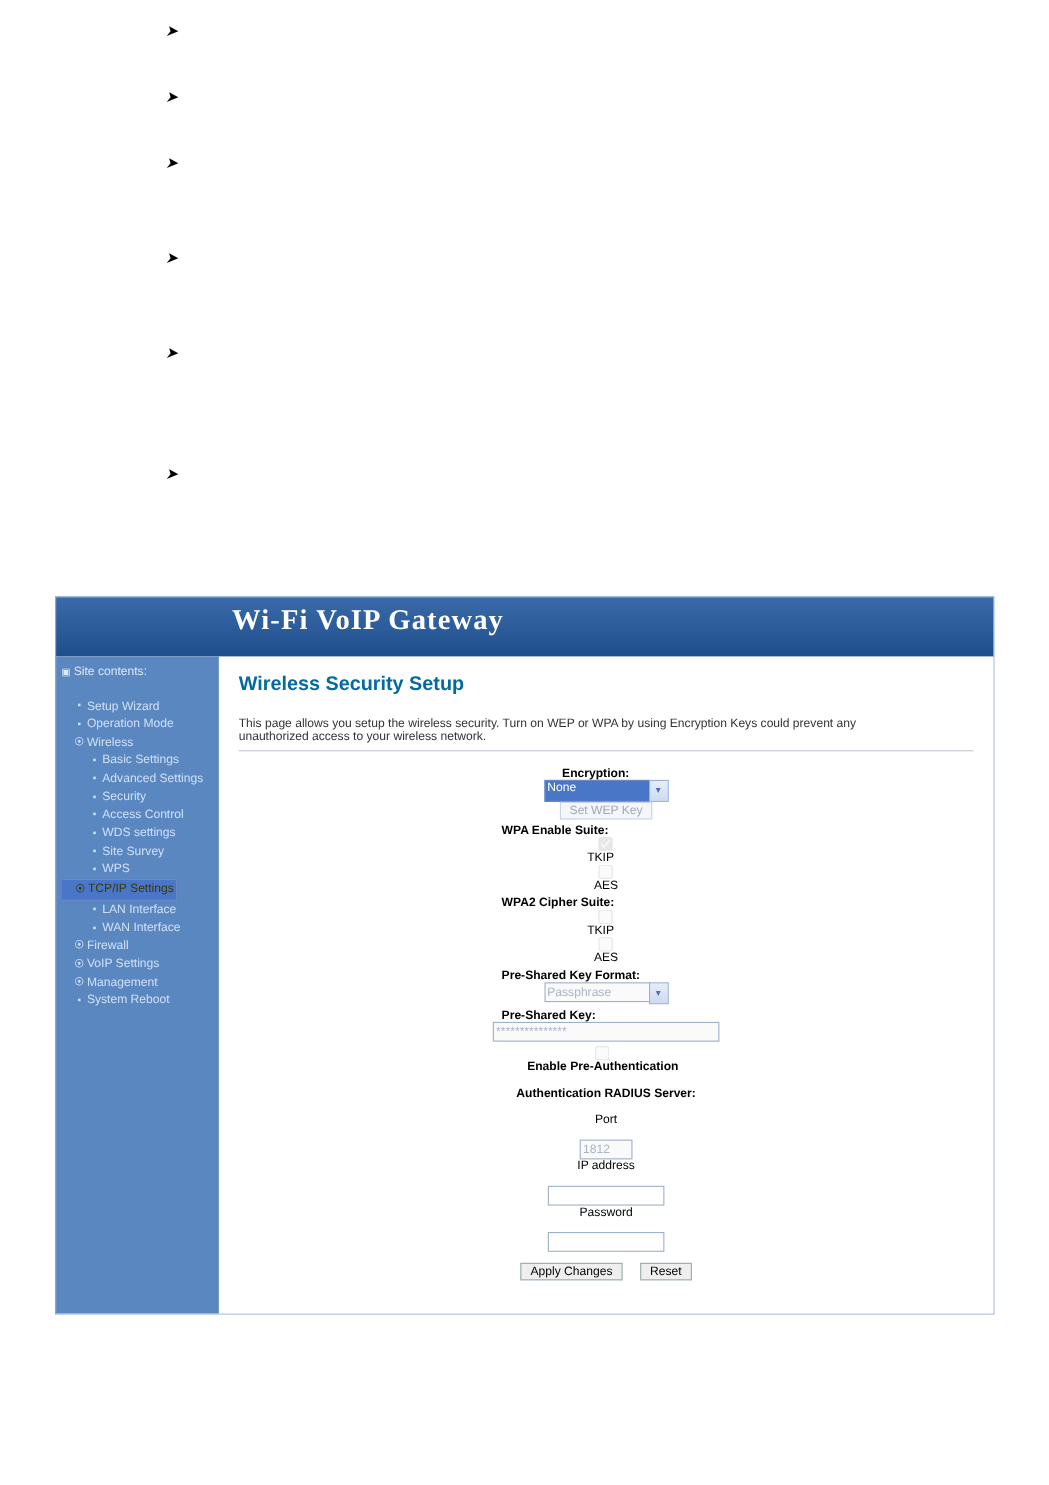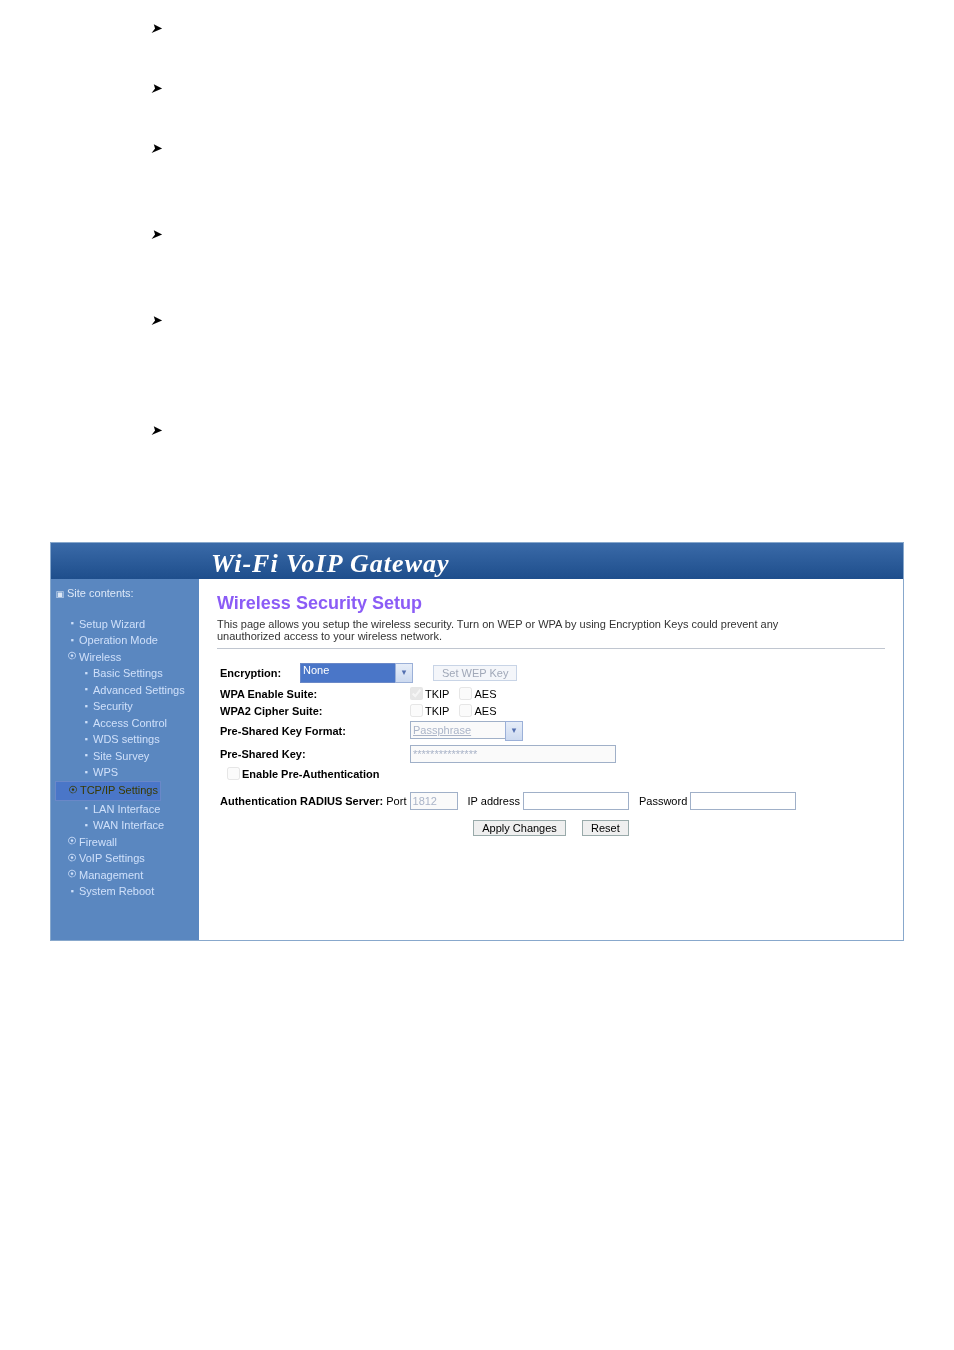--- a/index.html
+++ b/index.html
@@ -1,36 +1,36 @@
 <!DOCTYPE html>
 <html><head>
 <meta charset="utf-8">
 <style>
   html,body{margin:0;padding:0;font-family:Verdana,Arial,sans-serif;font-size:12px;background:#fff;color:#000;}
   .page{width:954px;}
   .arrows{padding:20px 0 60px 150px;}
   .arrow-row{height:60px;display:flex;align-items:flex-start;}
   .chev{font-size:14px;font-style:italic;}
   .router-ui{margin:0 50px 40px 50px;border:1px solid #88a8cc;}
-  .ui-header{background:linear-gradient(#3a6aa8,#1e4e8c);padding:6px 0 0 160px;font-style:italic;}
+  .ui-header{background:linear-gradient(#3a6aa8,#1e4e8c);padding:6px 0 18px 160px;}
   .ui-title{font-family:"Times New Roman",serif;font-size:26px;font-weight:bold;color:#fff;letter-spacing:1px;}
   .ui-body{display:flex;background:#e8eef8;}
   .sidebar{width:140px;background:#5a87c0;padding:6px 4px 40px 4px;font-size:11px;line-height:1.5;}
   .sb-hdr{color:#dde8f7;font-size:11px;margin-bottom:14px;}
   .sb-ico{display:inline-block;width:10px;text-align:center;font-size:9px;margin-right:2px;}
   .sb-item{color:#cfe0fa;white-space:nowrap;display:flex;align-items:center;}
   .sb-item.l2{padding-left:12px;}
   .sb-item.l3{padding-left:26px;}
   .sb-item.sel{color:#3a3a00;}
   .content{flex:1;background:#fff;padding:14px 18px 30px 18px;}
-  .c-title{color:#8b5cf6;font-size:18px;font-weight:bold;margin:0 0 4px 0;}
+  .c-title{color:#0369a1;font-size:18px;font-weight:bold;margin:0 0 20px 0;}
   .c-desc{font-size:11px;color:#333;max-width:620px;}
   .hr{border:0;border-bottom:1px solid #c0c6d0;margin:6px 0 14px 0;}
   .frm{font-size:11px;}
-  .row{display:flex;align-items:center;margin:4px 3px;}
+  .row{display:flex;align-items:center;margin:4px 16px;flex-direction:column;}
   .lbl{font-weight:bold;display:inline-block;}
   .sel{border:1px solid #6a88c8;background:#4a76c8;color:#fff;font-size:11px;height:18px;width:90px;padding:0 2px;}
   .dd-arrow{display:inline-block;width:16px;height:18px;border:1px solid #9bb0d8;background:linear-gradient(#e6edf8,#cddaf0);text-align:center;font-size:9px;line-height:16px;margin-left:-1px;color:#5470b0;}
   .btn{font-size:11px;border:1px solid #9aa;background:#efefef;padding:1px 8px;cursor:pointer;}
   .btn.dis{color:#a0a8b8;background:#f4f6fa;border-color:#c8d4e6;}
   .cb,.rb{vertical-align:middle;margin:0 2px 0 0;}
   .cb.dis,.rb.dis{opacity:.55;}
   .txt{border:1px solid #a0b0c8;font-size:11px;height:16px;padding:0 2px;}
   .txt.dis{color:#aab4c8;}
   .note{font-style:italic;font-size:11px;margin:12px 0;}
@@ -173,21 +173,21 @@
             <span class="lbl" style="width:190px">WPA2 Cipher Suite:</span>
             <input type="checkbox" class="cb dis" disabled="" style="">
             <span class="opt-label">TKIP</span>
             <input type="checkbox" class="cb dis" disabled="" style="">
             <span>AES</span>
           </div>
 
           <div class="row">
             <span class="lbl" style="width:190px">Pre-Shared Key Format:</span>
             <span style="display:inline-flex">
-              <input class="txt dis" style="width: 90px; text-decoration: underline;" disabled="" value="Passphrase">
+              <input class="txt dis" style="width: 90px;" disabled="" value="Passphrase">
               <span class="dd-arrow">▾</span>
             </span>
           </div>
 
           <div class="row">
             <span class="lbl" style="width:190px">Pre-Shared Key:</span>
             <input class="txt dis" style="width: 200px;" disabled="" value="***************">
           </div>
 
           <div class="row" style="margin-left:10px">

